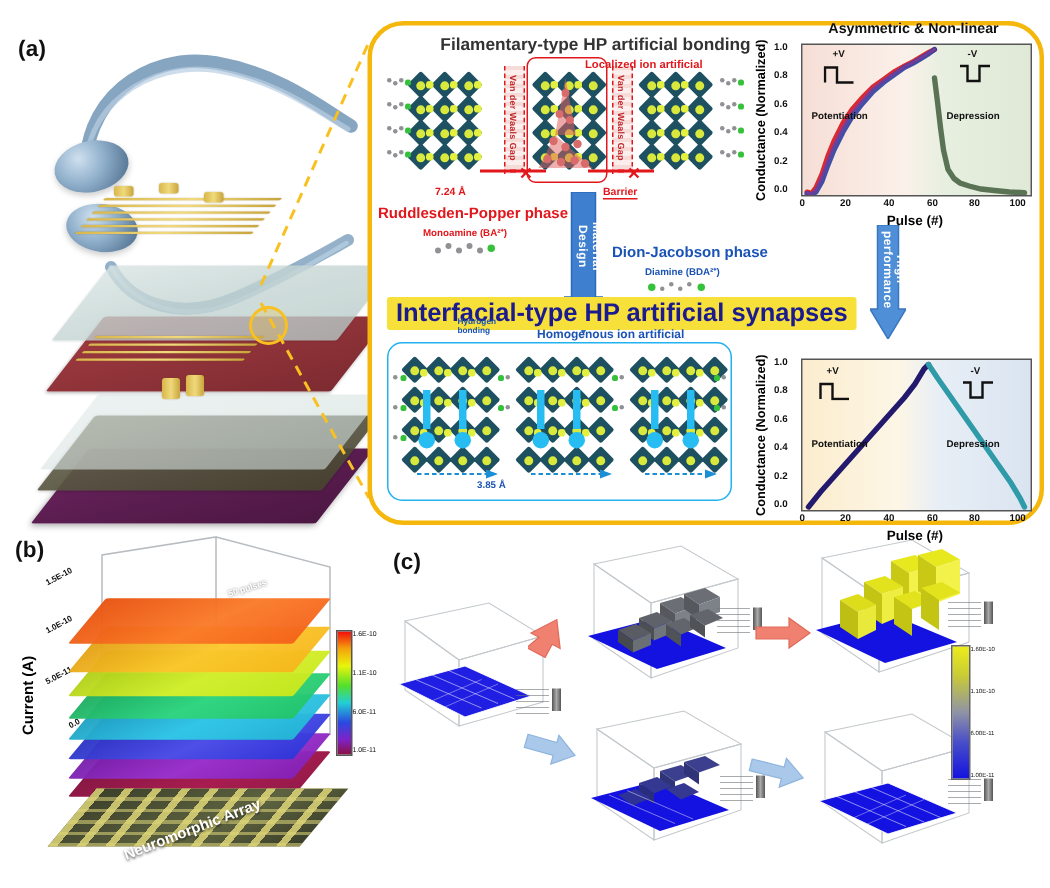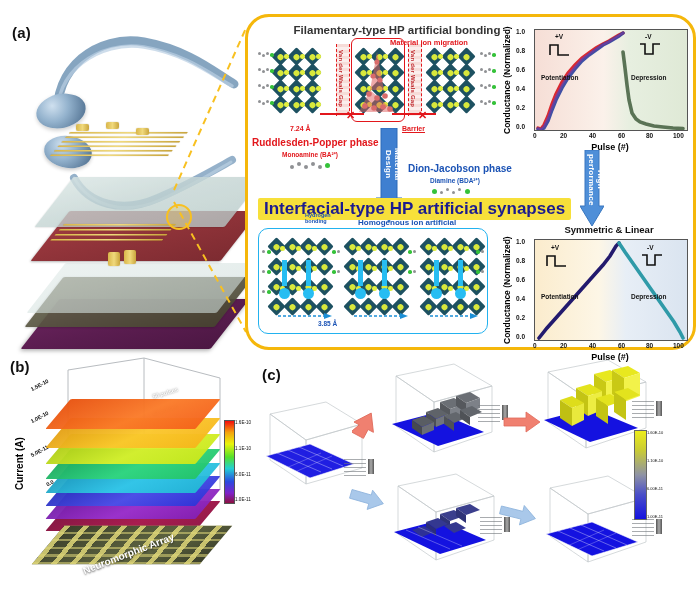--- a/index.html
+++ b/index.html
@@ -291,21 +291,21 @@
   <svg style="position:absolute;left:60px;top:64px;width:176px;height:18px;">
     <line x1="2" y1="8" x2="26" y2="8" stroke="#e2171c" stroke-width="2" marker-end="url(#ah)"></line>
     <line x1="46" y1="8" x2="22" y2="8" stroke="#e2171c" stroke-width="2"></line>
     <text x="28" y="13" font-size="11" fill="#e2171c" font-weight="bold" font-family="Liberation Sans">✕</text>
     <line x1="74" y1="8" x2="98" y2="8" stroke="#e2171c" stroke-width="2"></line>
     <line x1="118" y1="8" x2="94" y2="8" stroke="#e2171c" stroke-width="2"></line>
     <text x="100" y="13" font-size="11" fill="#e2171c" font-weight="bold" font-family="Liberation Sans">✕</text>
   </svg>
 </div>
 
-<div class="abs redlabel" style="left:390px;top:38px;font-size:7.5px;">Material ion migration</div>
+<div class="abs redlabel" style="left:390px;top:38px;font-size:7.5px;">Localized ion artificial</div>
 <div class="abs redlabel" style="left:290px;top:125px;font-size:7px;">7.24 Å</div>
 <div class="abs redlabel" style="left:402px;top:125px;font-size:7px;border-bottom:1px solid #e2171c;">Barrier</div>
 <div class="abs redlabel" style="left:252px;top:137px;font-size:10px;">Ruddlesden-Popper phase</div>
 <div class="abs" style="left:282px;top:150px;font-size:6.5px;color:#e2171c;font-weight:bold;">Monoamine (BA²⁺)</div>
 <div class="abs" style="left:290px;top:161px;">
   <div class="chainpt" style="left:0;top:4px;width:4px;height:4px;"></div>
   <div class="chainpt" style="left:7px;top:1px;width:4px;height:4px;"></div>
   <div class="chainpt" style="left:14px;top:4px;width:4px;height:4px;"></div>
   <div class="chainpt" style="left:21px;top:1px;width:4px;height:4px;"></div>
   <div class="chainpt" style="left:28px;top:4px;width:4px;height:4px;"></div>
@@ -464,20 +464,21 @@
 <div class="abs" style="left:318px;top:320px;font-size:6.5px;font-weight:bold;color:#1b53b5;">3.85 Å</div>
 
 <div class="abs arrow-v" style="left:580px;top:150px;width:24px;height:76px;">
   <svg width="24" height="76" style="position:absolute;left:0;top:0;">
     <polygon points="5,0 19,0 19,56 24,56 12,76 0,56 5,56" fill="#4f8fd8" stroke="#3a77bf" stroke-width="1"></polygon>
   </svg>
   <div class="arrow-lbl" style="left:7px;top:4px;height:50px;">High performance</div>
 </div>
 
 <div class="abs" style="left:500px;top:14px;width:196px;height:150px;">
+  <div class="chart-title" style="position:absolute;left:28px;top:0;width:162px;">Asymmetric &amp; Non-linear</div>
   <div class="ytitle" style="position:absolute;left:2px;top:16px;height:104px;">Conductance (Normalized)</div>
 
   <div class="tick" style="left:16px;top:14px;">1.0</div>
   <div class="tick" style="left:16px;top:33px;">0.8</div>
   <div class="tick" style="left:16px;top:52px;">0.6</div>
   <div class="tick" style="left:16px;top:71px;">0.4</div>
   <div class="tick" style="left:16px;top:90px;">0.2</div>
   <div class="tick" style="left:16px;top:109px;">0.0</div>
 
   <div style="position:absolute;left:34px;top:15px;width:152px;height:100px;border:1px solid #555;
@@ -503,21 +504,20 @@
   <div class="tick" style="left:33px;top:118px;">0</div>
   <div class="tick" style="left:60px;top:118px;">20</div>
   <div class="tick" style="left:89px;top:118px;">40</div>
   <div class="tick" style="left:118px;top:118px;">60</div>
   <div class="tick" style="left:146px;top:118px;">80</div>
   <div class="tick" style="left:173px;top:118px;">100</div>
   <div class="axlab" style="position:absolute;left:34px;top:128px;width:152px;text-align:center;">Pulse (#)</div>
 </div>
 
 <div class="abs" style="left:500px;top:224px;width:196px;height:150px;">
-  <div class="chart-title" style="position:absolute;left:28px;top:0;width:162px;">Symmetric &amp; Linear</div>
   <div class="ytitle" style="position:absolute;left:2px;top:16px;height:104px;">Conductance (Normalized)</div>
   <div class="tick" style="left:16px;top:14px;">1.0</div>
   <div class="tick" style="left:16px;top:33px;">0.8</div>
   <div class="tick" style="left:16px;top:52px;">0.6</div>
   <div class="tick" style="left:16px;top:71px;">0.4</div>
   <div class="tick" style="left:16px;top:90px;">0.2</div>
   <div class="tick" style="left:16px;top:109px;">0.0</div>
   <div style="position:absolute;left:34px;top:15px;width:152px;height:100px;border:1px solid #555;
               background:linear-gradient(90deg,#fbeccd 0%,#fdf6e6 42%,#e7eef6 60%,#dae4f0 100%);">
     <svg width="152" height="100" style="position:absolute;left:0;top:0;">

